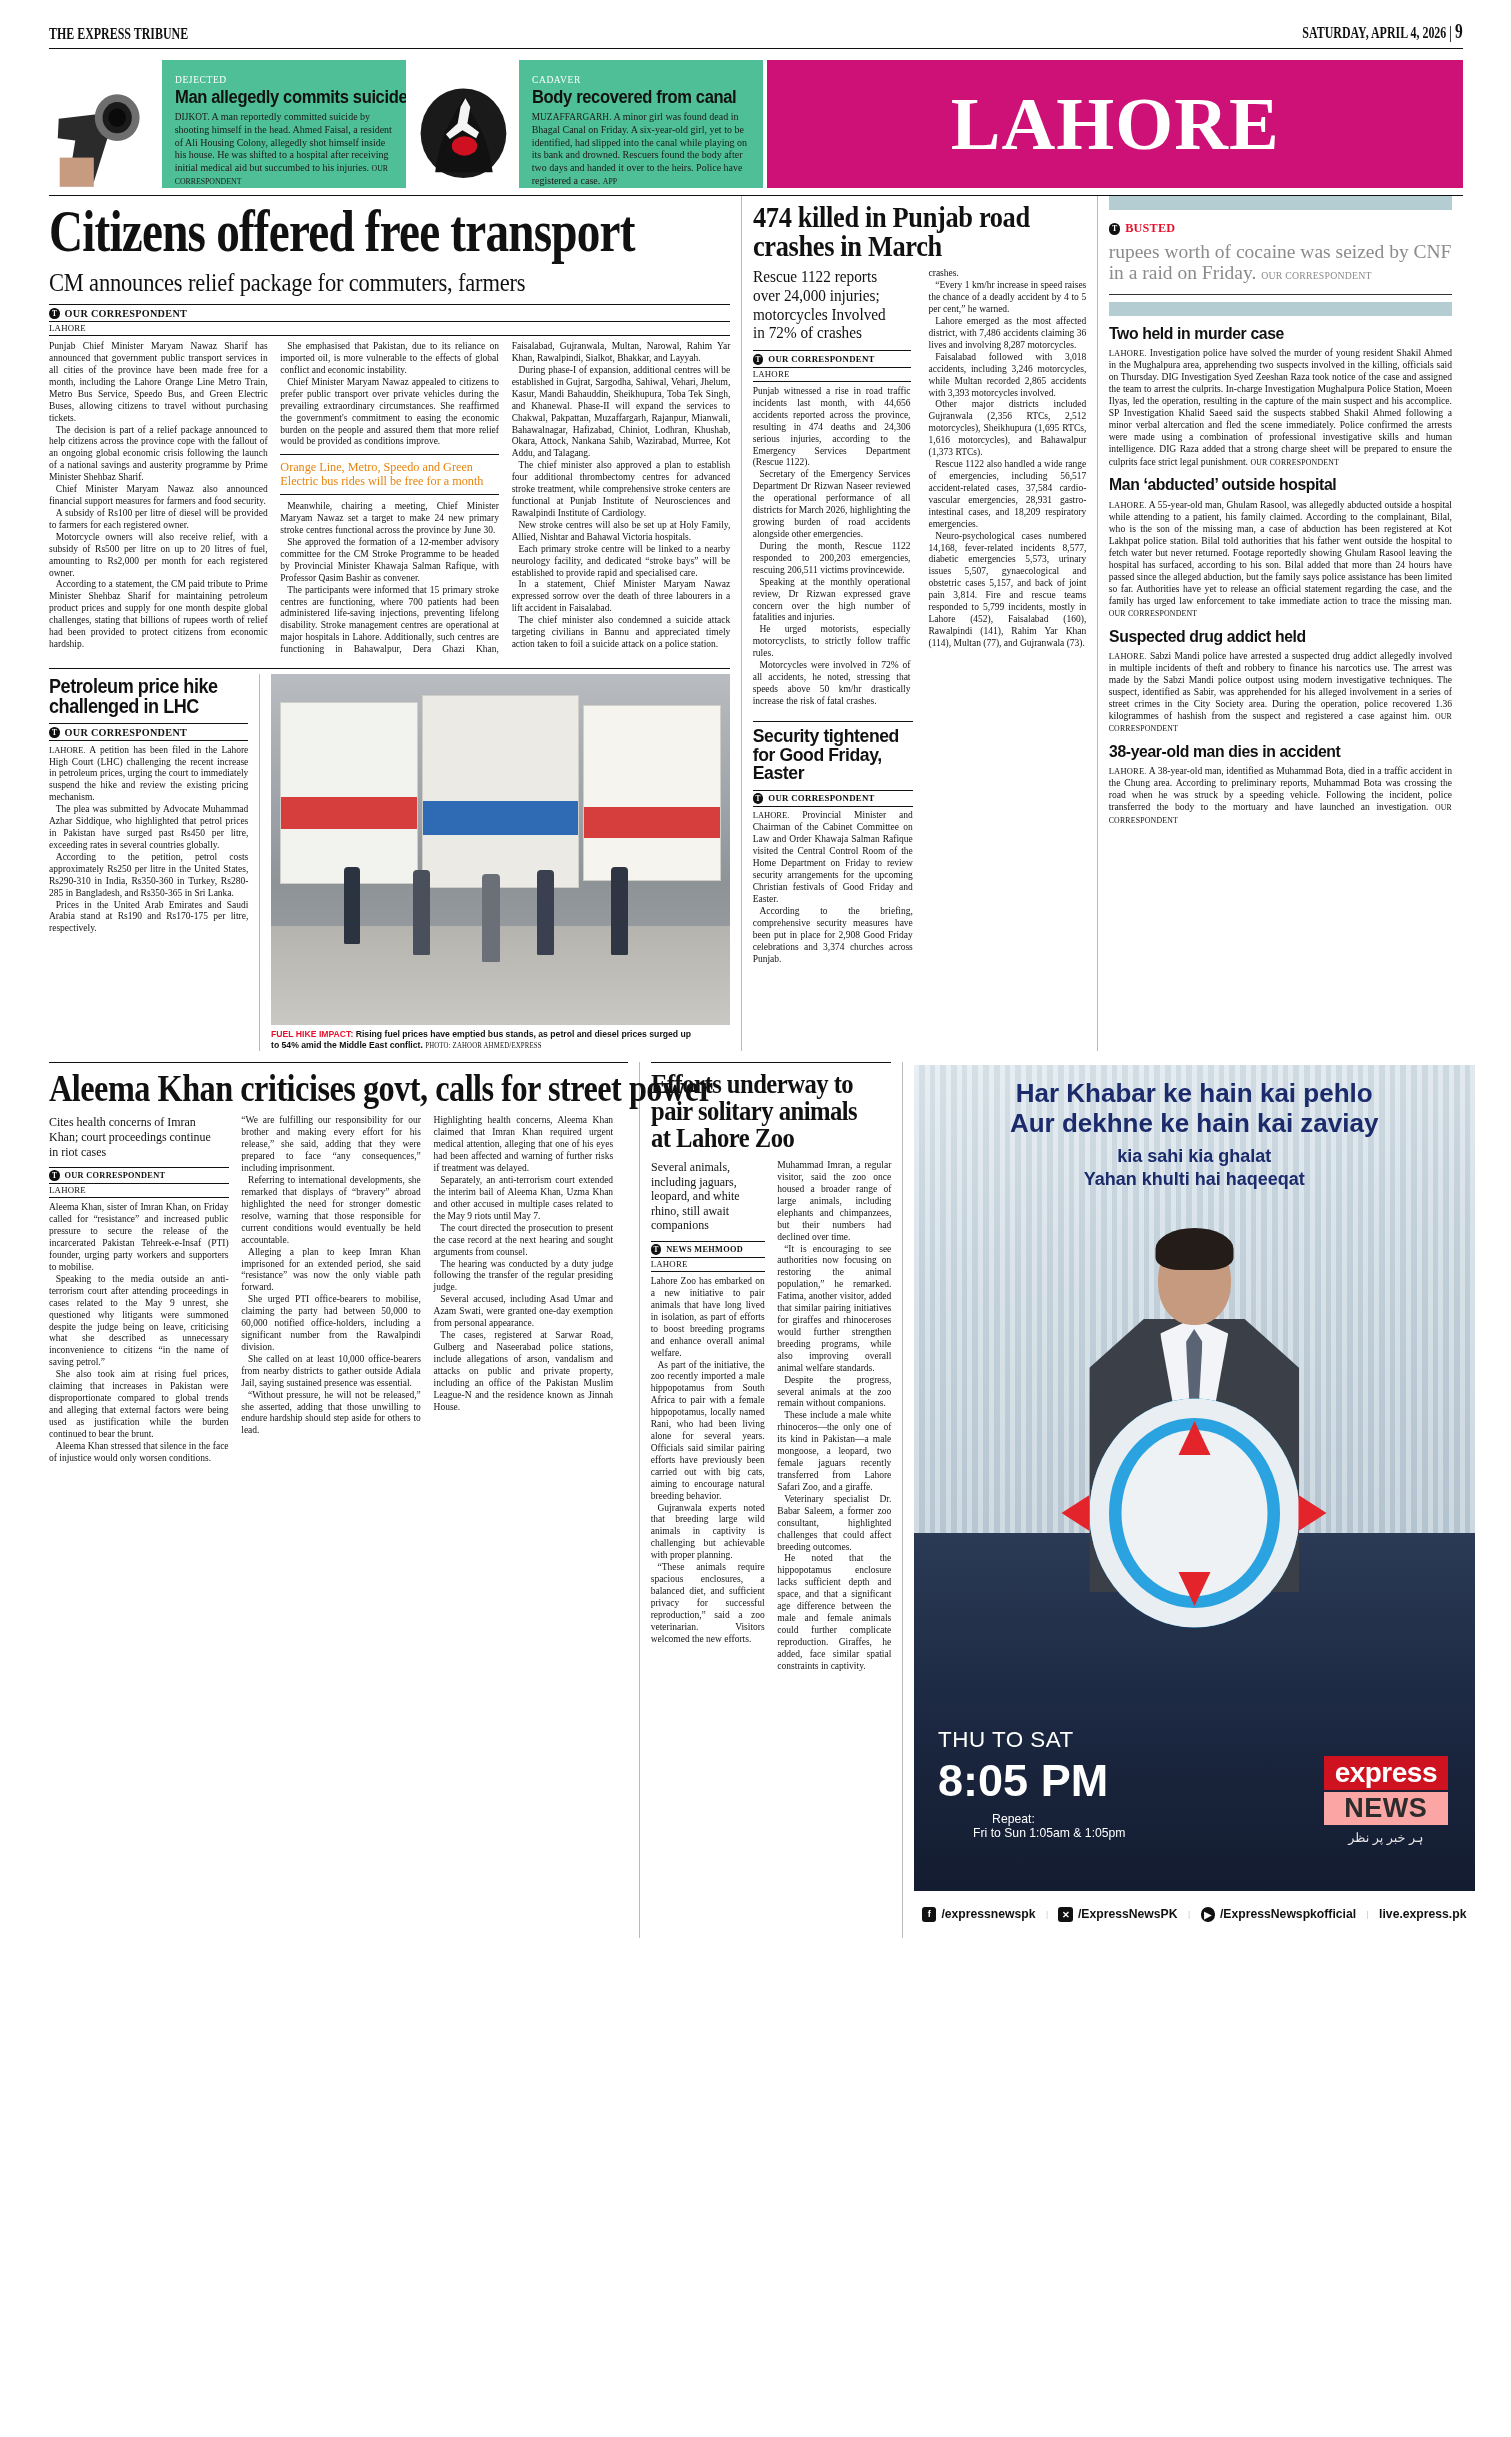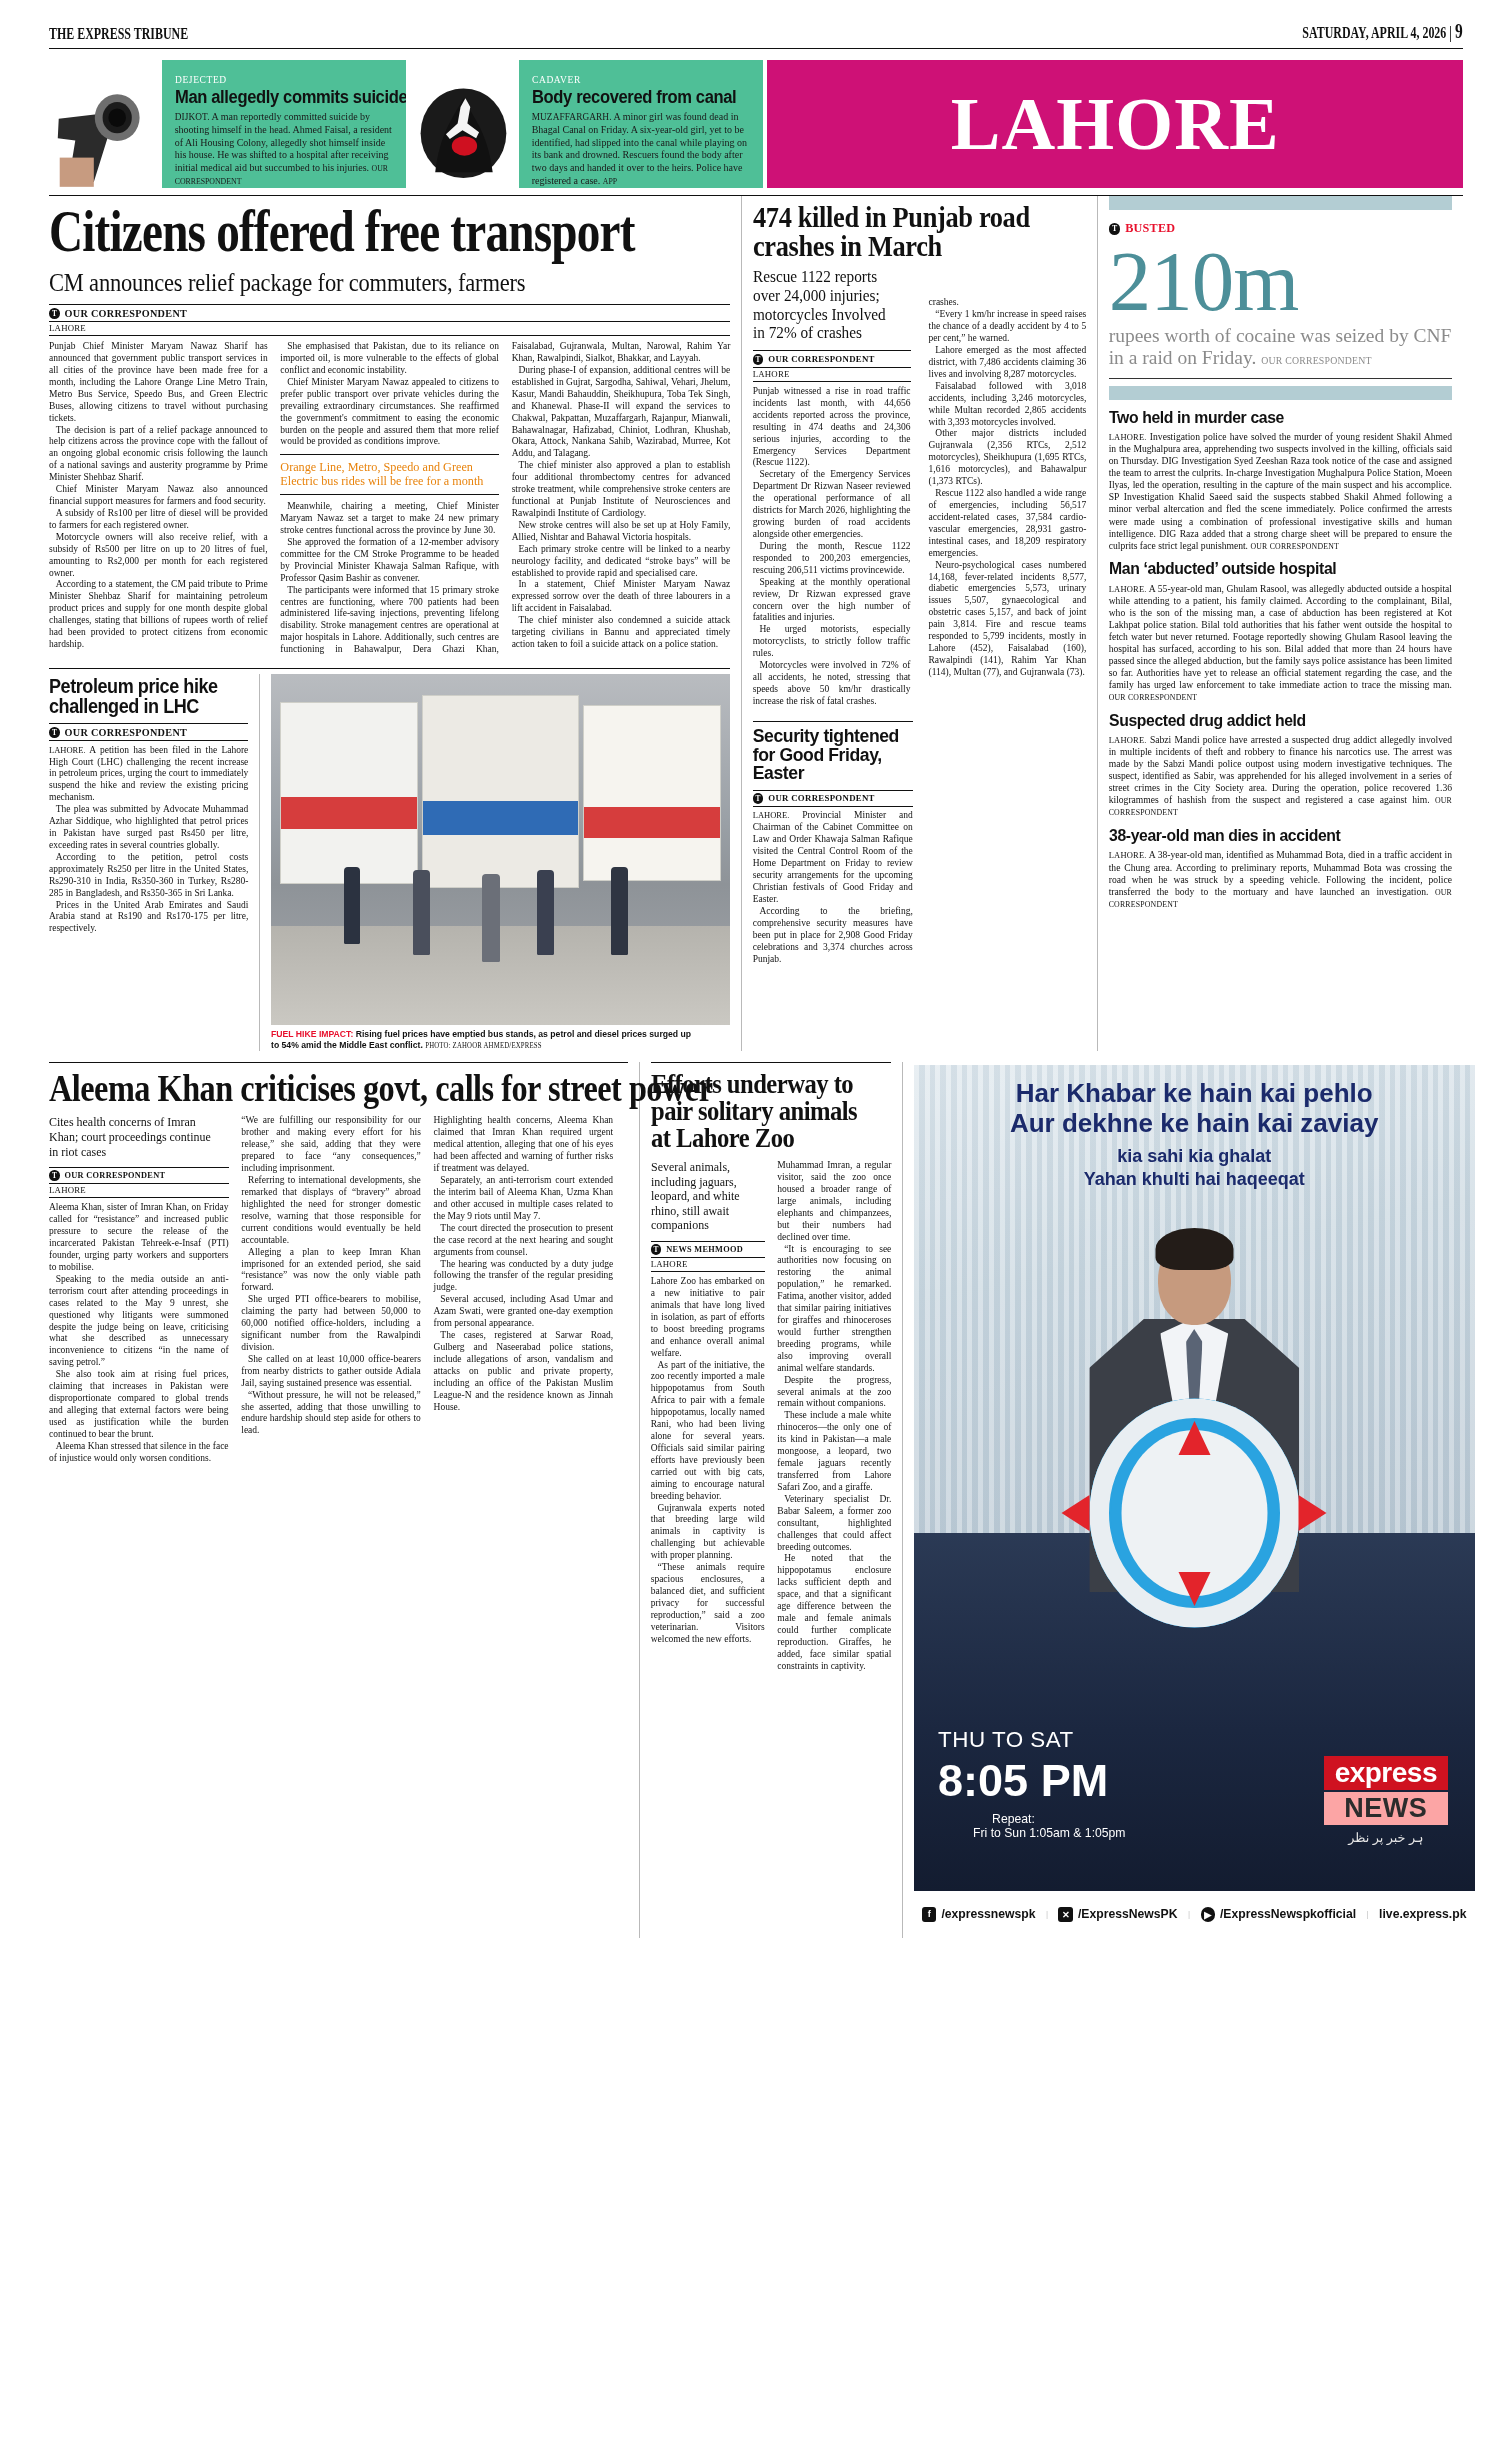--- a/index.html
+++ b/index.html
@@ -373,21 +373,21 @@
             <span class="redlead">FUEL HIKE IMPACT:</span>
             <span>Rising fuel prices have emptied bus stands, as petrol and diesel prices surged up to 54% amid the Middle East conflict.</span>
             <span class="photog">PHOTO: ZAHOOR AHMED/EXPRESS</span>
           </div>
         </div>
       </div>
     </div>
 
     <div class="col-b">
       <h1 class="head2">474 killed in Punjab road crashes in March</h1>
-      <div style="display:flex; gap:18px; margin-top:7.8px;align-items:center;">
+      <div style="display:flex; gap:18px; margin-top:7.8px;">
         <div style="width:48%;">
           <h3 class="deck2" style="margin-top:0;">Rescue 1122 reports over 24,000 injuries; motorcycles Involved in 72% of crashes</h3>
           <div class="byline">
             <span class="tlogo">T</span>
             <span class="bname" style="font-size:8.8px;">OUR CORRESPONDENT</span>
           </div>
           <div class="dateline-row">
             <span class="dl">LAHORE</span>
           </div>
           <p class="body first" style="margin-top:3.9px;">Punjab witnessed a rise in road traffic incidents last month, with 44,656 accidents reported across the province, resulting in 474 deaths and 24,306 serious injuries, according to the Emergency Services Department (Rescue 1122).</p>
@@ -422,21 +422,20 @@
         <p class="body">According to the briefing, comprehensive security measures have been put in place for 2,908 Good Friday celebrations and 3,374 churches across Punjab.</p>
       </div>
     </div>
 
     <div class="col-c">
       <div class="sb-bar"></div>
       <div class="sb-kicker">
         <span class="tlogo">T</span>
         <span class="lbl">BUSTED</span>
       </div>
-      <div class="bignum">210m</div>
       <div class="bigsub">
         <span>rupees worth of cocaine was seized by CNF in a raid on Friday.</span>
         <span class="credit">OUR CORRESPONDENT</span>
       </div>
       <div class="sb-rule"></div>
       <div class="sb-bar" style="margin-top:6.8px;"></div>
 
       <div class="brief">
         <h4>Two held in murder case</h4>
         <p>

